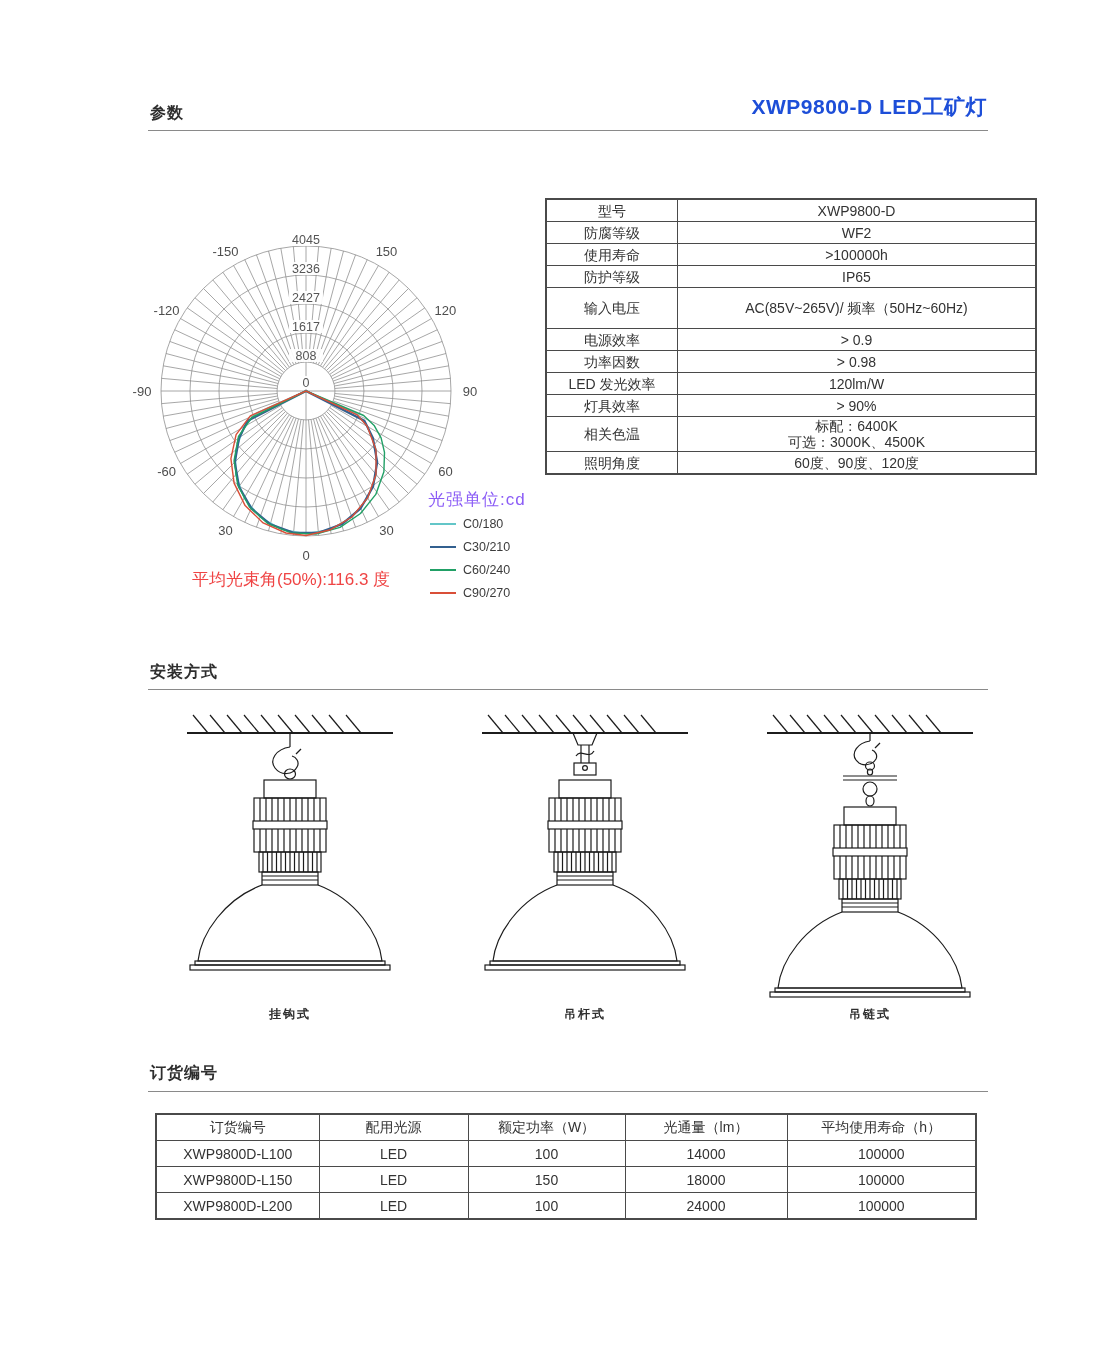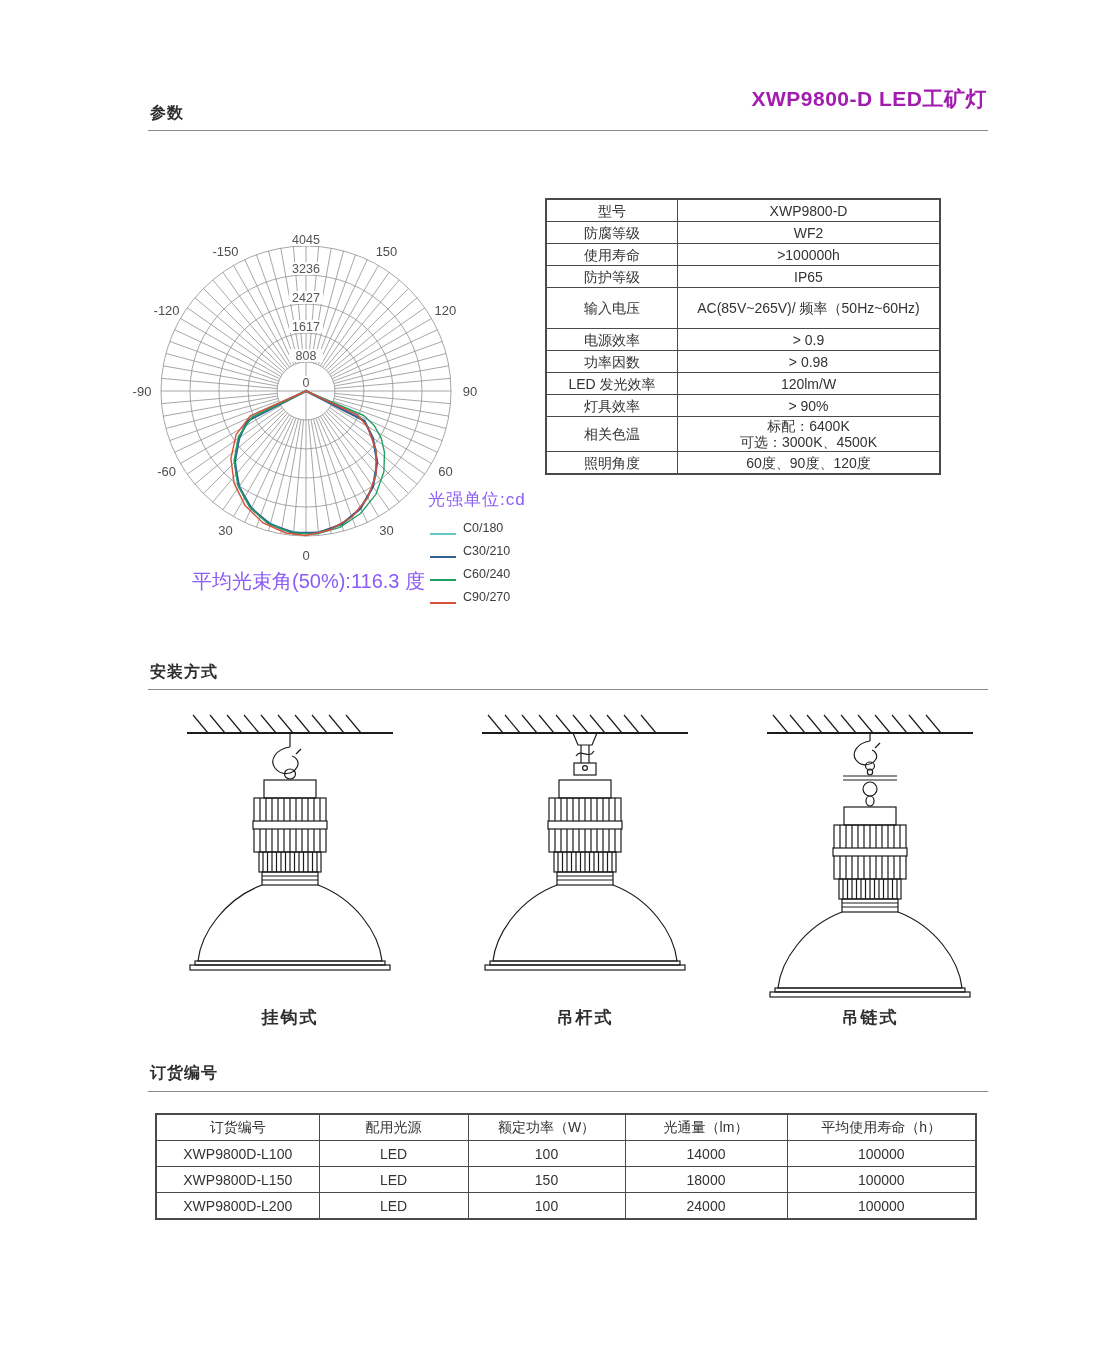--- a/index.html
+++ b/index.html
@@ -2,42 +2,42 @@
 <html><head>
 <meta charset="utf-8">
 <style>
   html,body{margin:0;padding:0;background:#fff;}
   body{font-family:"Liberation Sans","DejaVu Sans",sans-serif;color:#333;}
   .page{position:relative;width:1101px;height:1353px;background:#fff;overflow:hidden;}
 
   .sec-head{position:absolute;font-size:16px;font-weight:700;color:#2e2e2e;letter-spacing:1px;}
   .rule{position:absolute;left:148px;width:840px;height:0;border-top:1px solid #8a8a8a;}
 
-  .doc-title{position:absolute;top:85px;right:114px;font-size:21px;font-weight:700;color:#a21caf;letter-spacing:0.5px;}
+  .doc-title{position:absolute;top:93px;right:114px;font-size:21px;font-weight:700;color:#1d4ed8;letter-spacing:0.5px;}
 
   
   #polar-wrap{position:absolute;left:130px;top:215px;width:352px;height:352px;}
   .chart-unit{position:absolute;left:428px;top:488px;font-size:17px;color:#8b5cf6;letter-spacing:1px;}
   .legend{position:absolute;left:430px;top:512px;}
-  .legend-item{display:flex;align-items:flex-end;height:23px;}
+  .legend-item{display:flex;align-items:center;height:23px;}
   .legend-line{display:inline-block;width:26px;height:2px;}
   .legend-label{margin-left:7px;font-size:12.5px;color:#3c3c3c;}
-  .beam-note{position:absolute;left:192px;top:568px;font-size:20px;color:#8b5cf6;}
+  .beam-note{position:absolute;left:192px;top:568px;font-size:17px;color:#ef4444;}
 
   
   table{border-collapse:collapse;}
-  .spec-table{position:absolute;left:545px;top:198px;width:396px;border:2px solid #4a4a4a;font-size:14px;color:#333;}
+  .spec-table{position:absolute;left:545px;top:198px;width:492px;border:2px solid #4a4a4a;font-size:14px;color:#333;}
   .spec-table td{border:1px solid #4a4a4a;text-align:center;padding:1px 4px;height:19px;line-height:16px;}
   .spec-table td.lbl{width:122px;}
   .spec-table tr.tall td{height:38px;}
   .spec-table td.val{white-space:pre-line;}
 
   
   .figure{position:absolute;width:250px;height:300px;}
-  .fig-label{position:absolute;top:1006px;width:250px;text-align:center;font-size:17px;font-weight:700;color:#2e2e2e;letter-spacing:2px;}
+  .fig-label{position:absolute;top:1006px;width:250px;text-align:center;font-size:12px;font-weight:700;color:#2e2e2e;letter-spacing:2px;}
   .figure svg{display:block;}
 
   
   .order-table{position:absolute;left:155px;top:1113px;width:820px;border:2px solid #4a4a4a;font-size:14px;color:#333;table-layout:fixed;}
   .order-table td,.order-table th{border:1px solid #4a4a4a;text-align:center;height:25px;font-weight:400;padding:0 4px;}
 </style>
 </head>
 <body>
 
 <div class="page">

